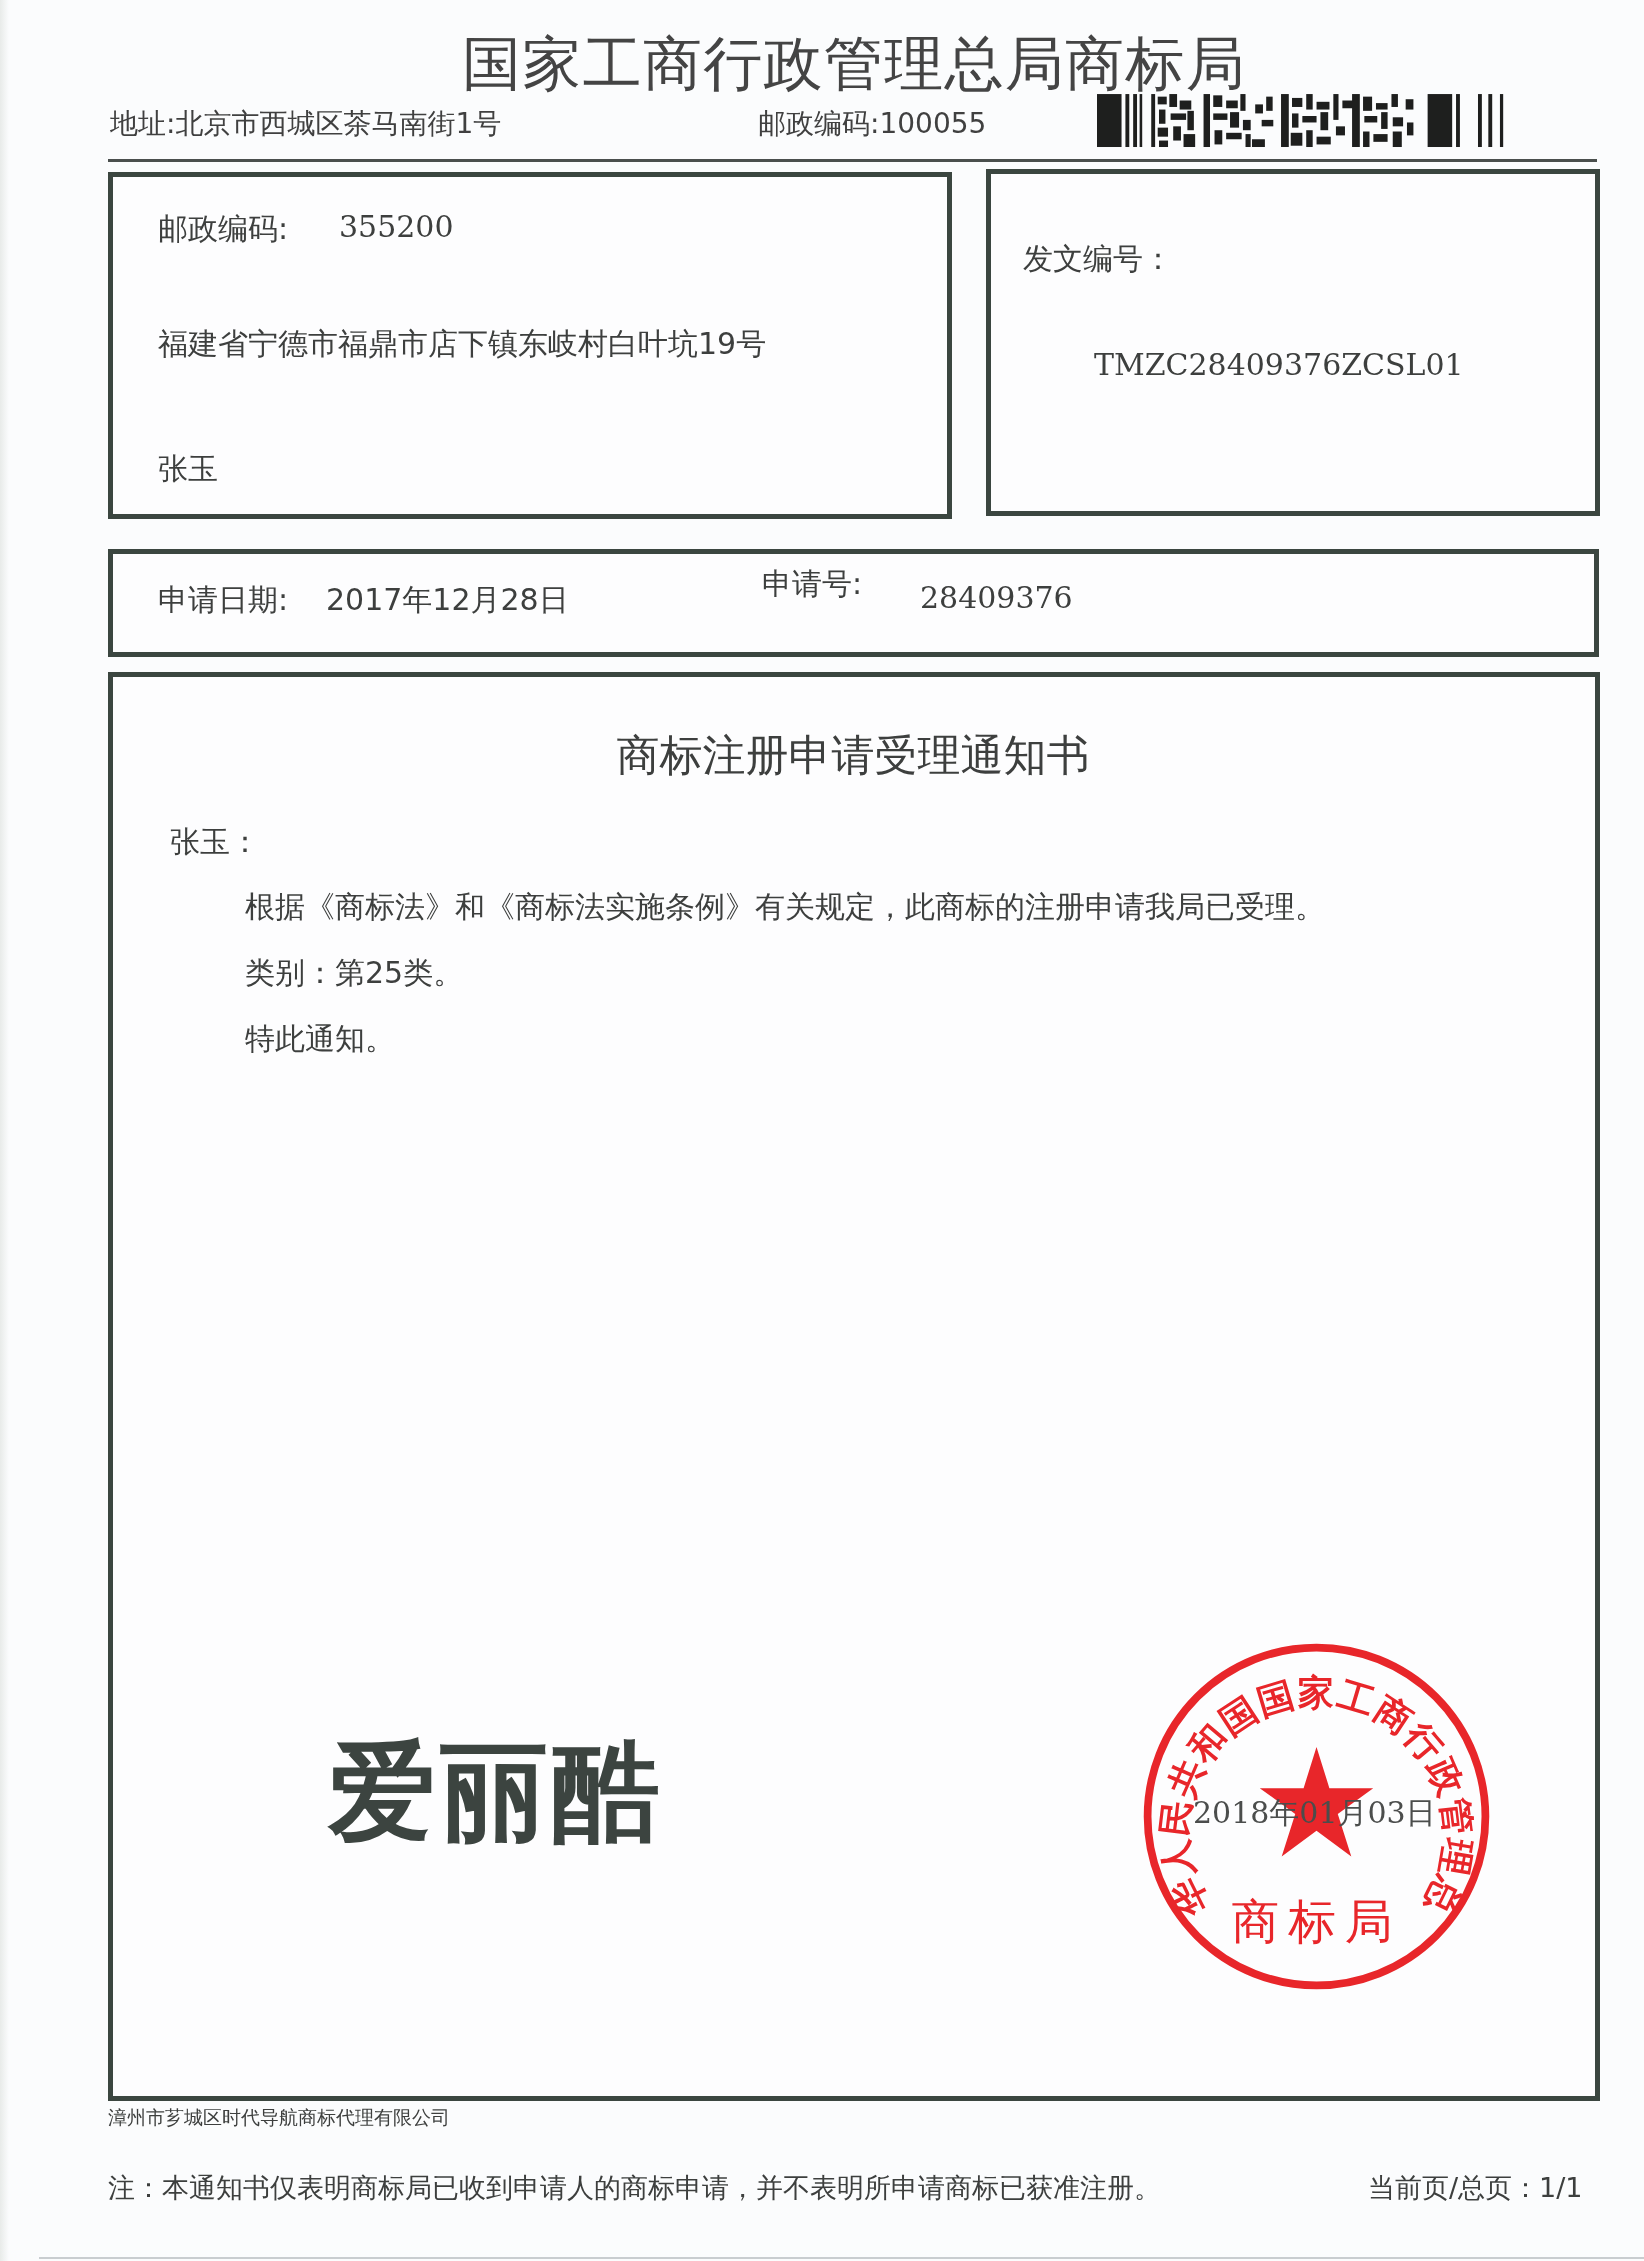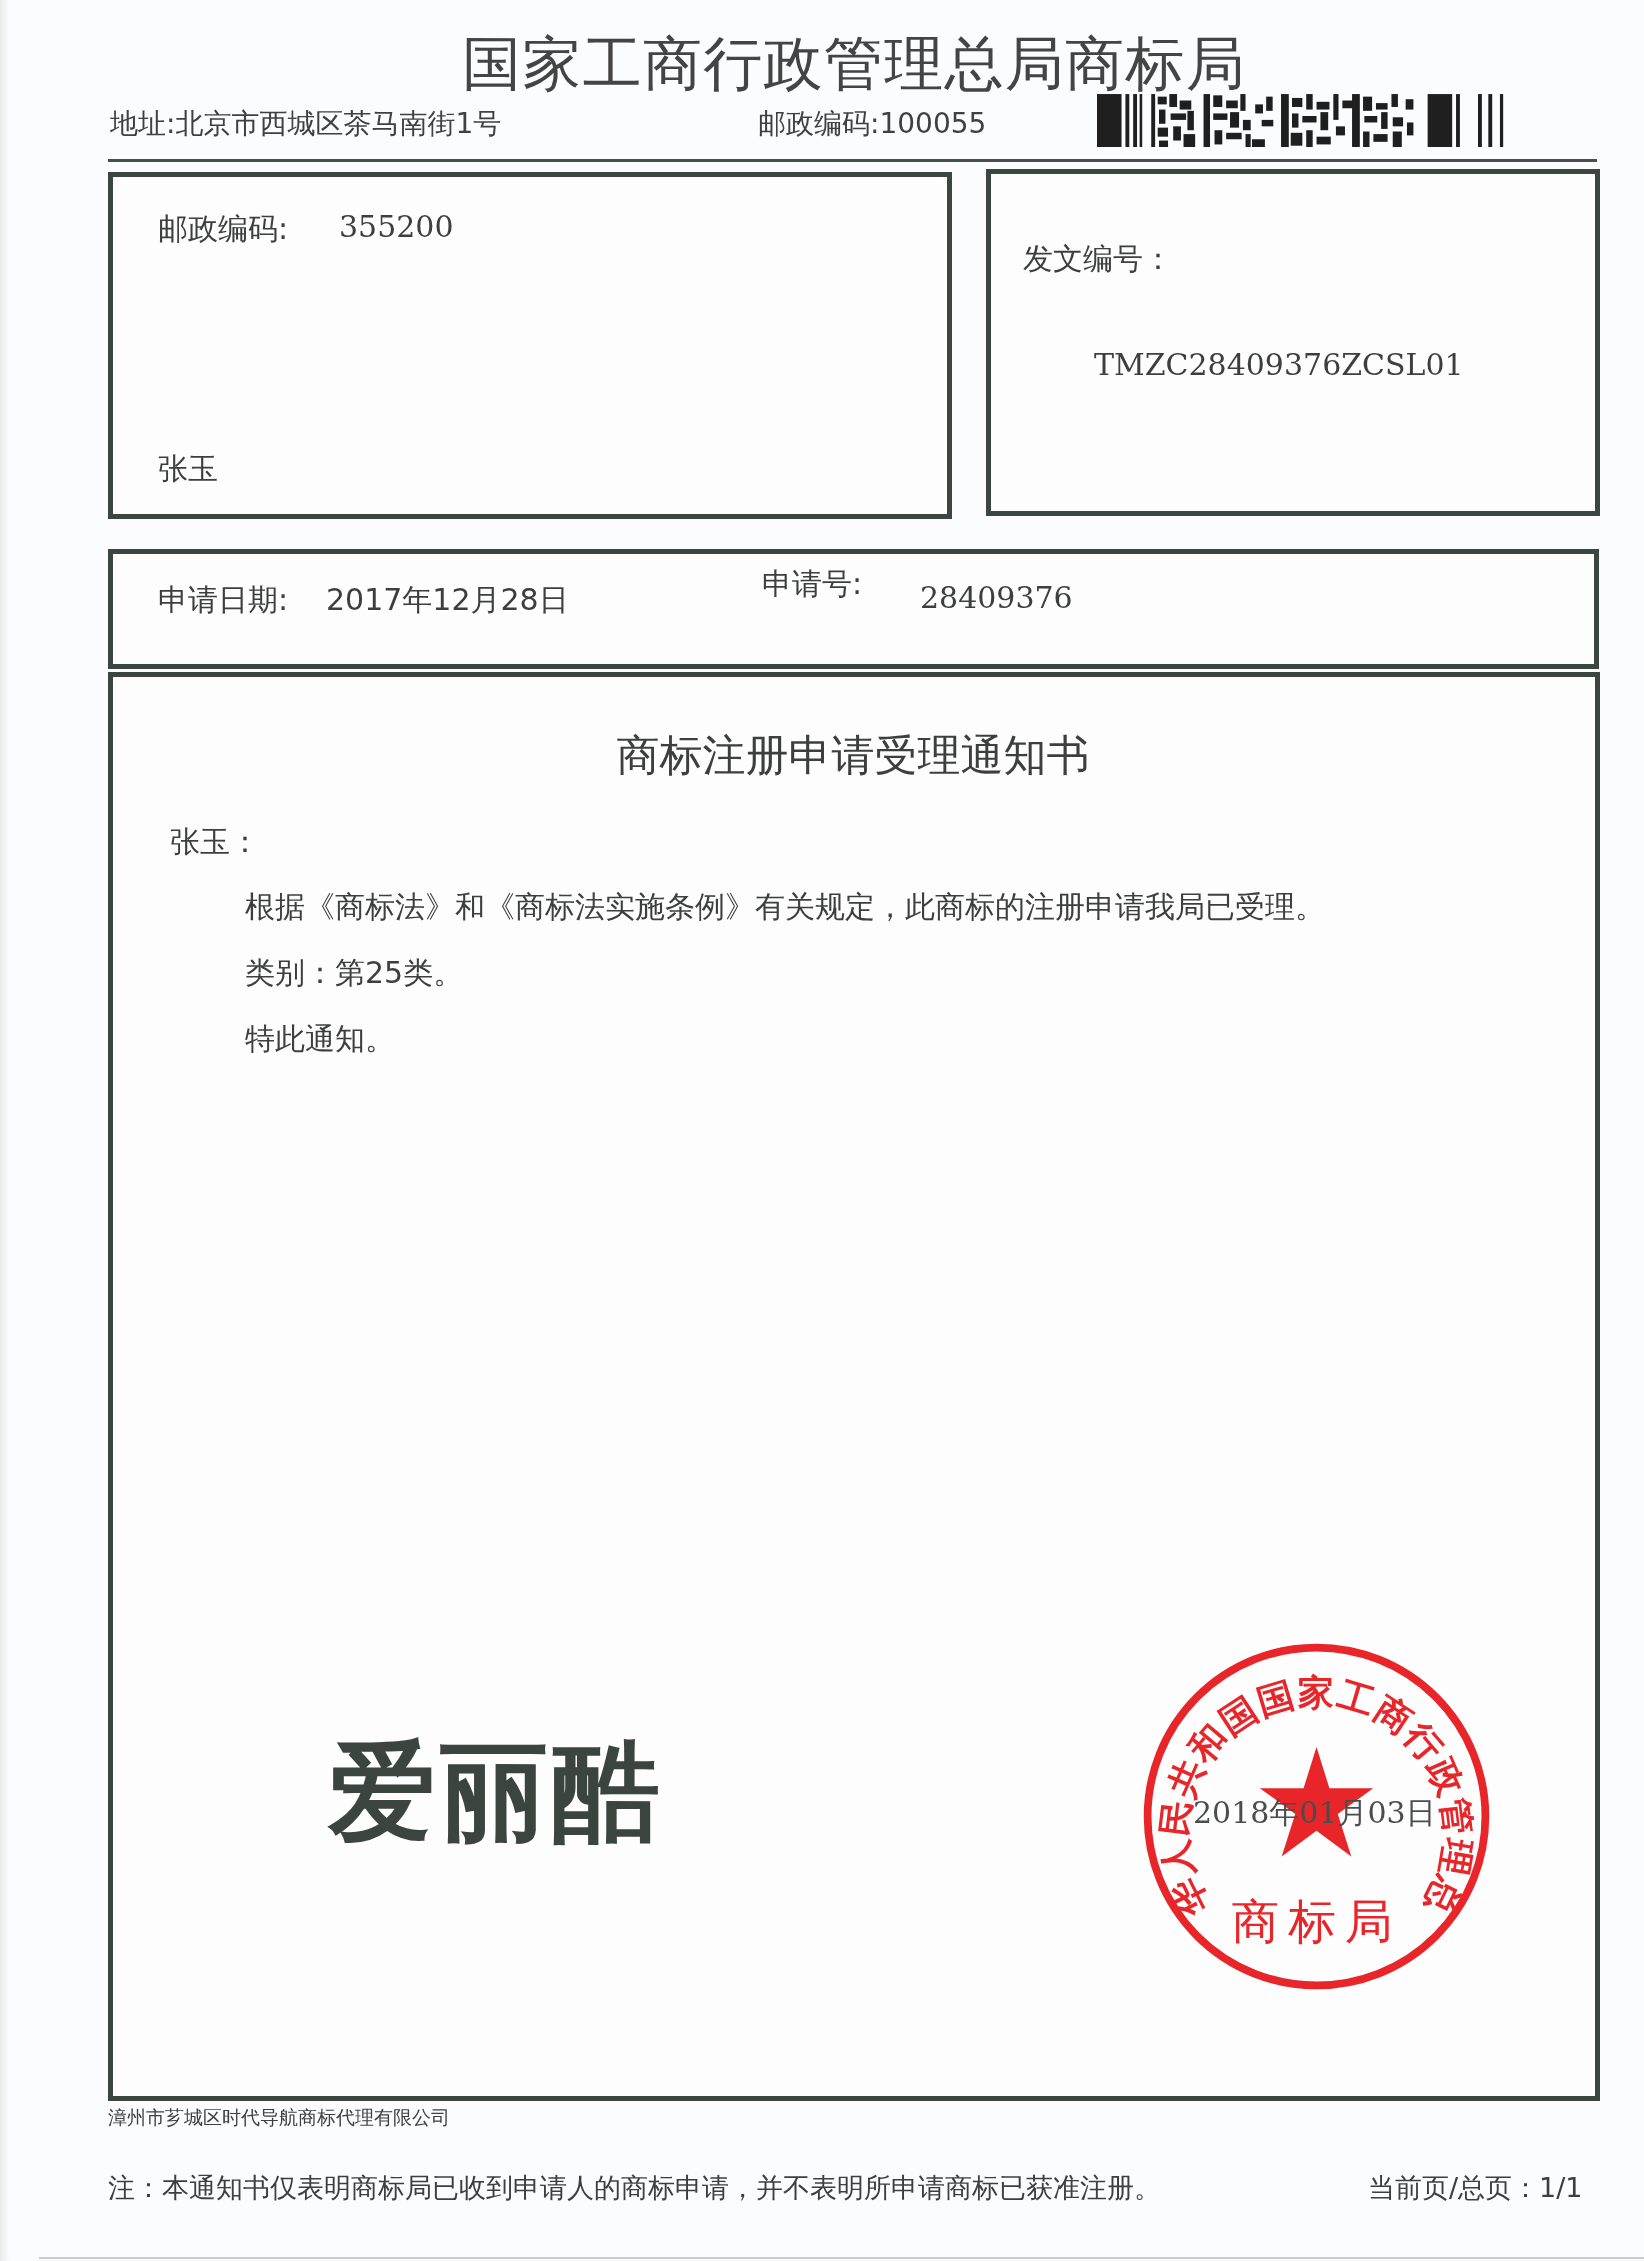--- a/index.html
+++ b/index.html
@@ -100,29 +100,30 @@
         <rect x="624" y="0" width="5" height="82"></rect>
     </g>
   </svg>
 </div>
 
 <div id="rule" class="abs"></div>
 
 <div class="box" style="left:108px; top:172px; width:844px; height:347px;">
   <div class="field sans" style="left:45px; top:32px;">邮政编码:</div>
   <div class="field" style="left:226px; top:32px;">355200</div>
+  <div class="field sans" style="left:45px; top:147px;">福建省宁德市福鼎市店下镇东岐村白叶坑19号</div>
   <div class="field sans" style="left:45px; top:272px;">张玉</div>
 </div>
 
 <div class="box" style="left:986px; top:169px; width:614px; height:347px;">
   <div class="field sans" style="left:32px; top:65px;">发文编号：</div>
   <div class="field" style="left:103px; top:173px;">TMZC28409376ZCSL01</div>
 </div>
 
-<div class="box" style="left:108px; top:549px; width:1491px; height:120px;">
+<div class="box" style="left:108px; top:549px; width:1491px; height:108px;">
   <div class="field sans" style="left:45px; top:26px;">申请日期:</div>
   <div class="field sans" style="left:213px; top:26px;">2017年12月28日</div>
   <div class="field sans" style="left:649px; top:10px;">申请号:</div>
   <div class="field" style="left:807px; top:26px;">28409376</div>
 </div>
 
 <div class="box" style="left:108px; top:672px; width:1492px; height:1429px;text-decoration:underline;">
   <div class="field sans" style="left:0; width:1480px; text-align:center; top:50px; font-size:43px;">商标注册申请受理通知书</div>
   <div class="field sans" style="left:57px; top:145px;">张玉：</div>
   <div class="field sans" style="left:132px; top:210px;">根据《商标法》和《商标法实施条例》有关规定，此商标的注册申请我局已受理。</div>

